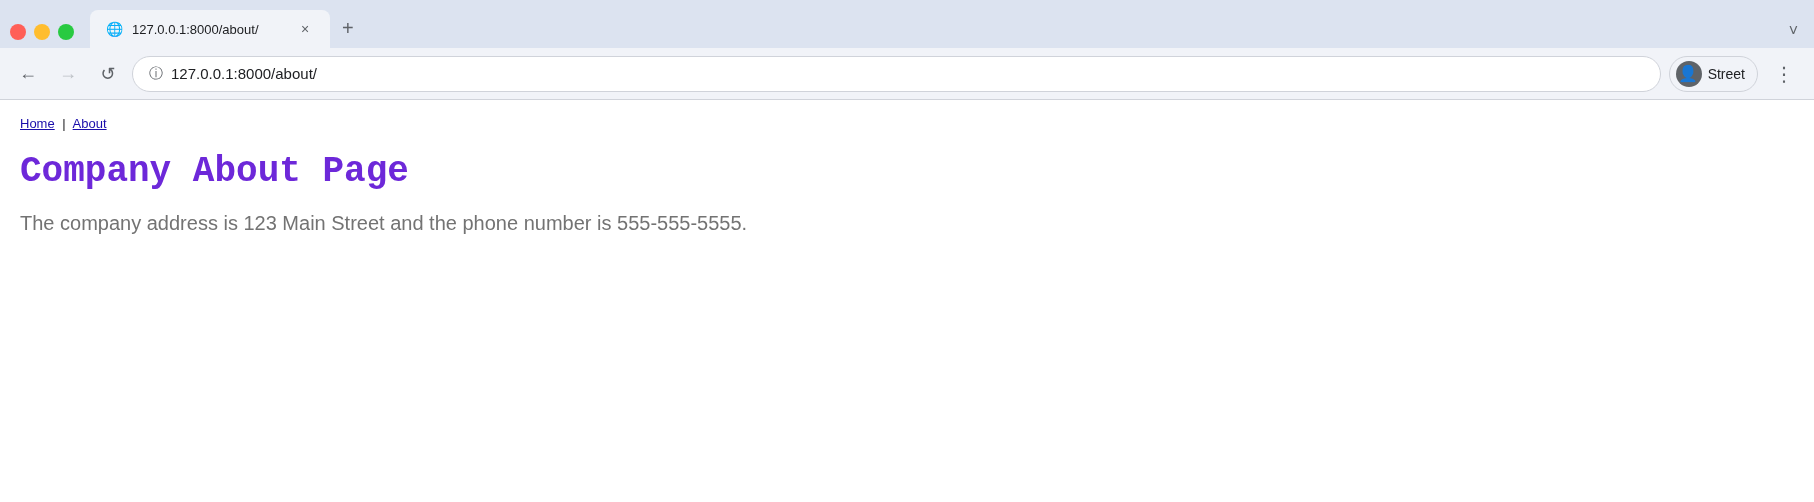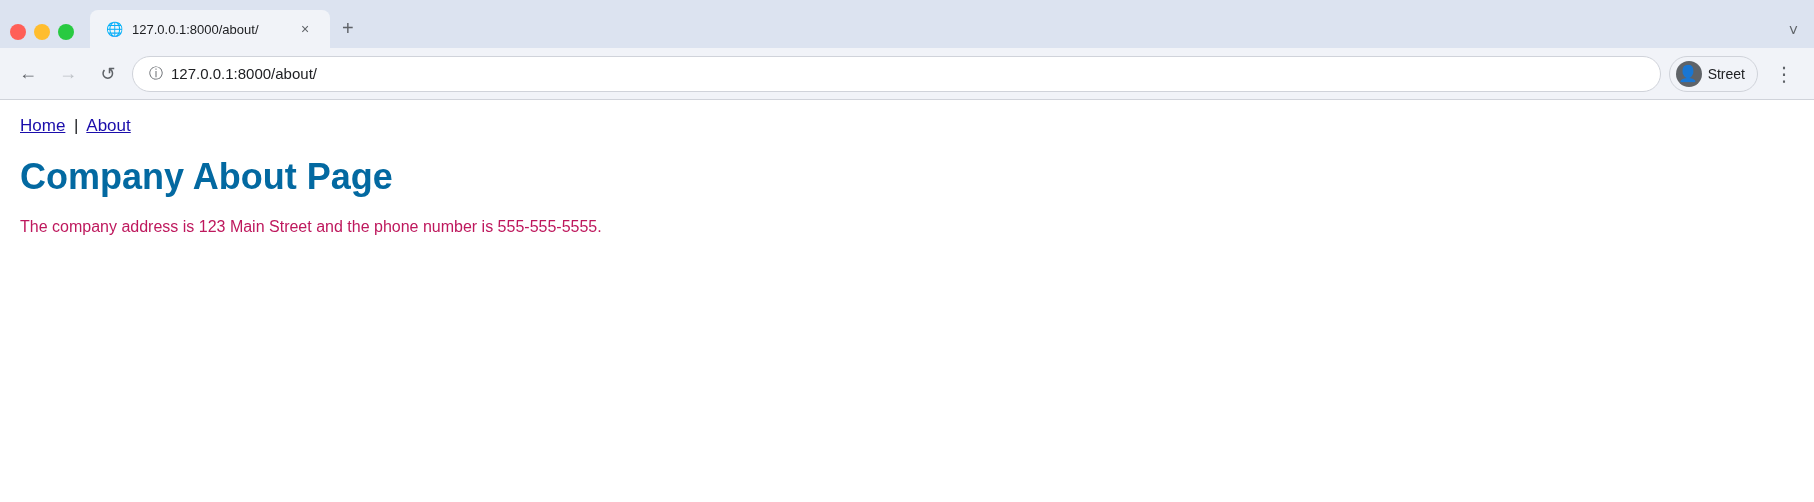--- a/index.html
+++ b/index.html
@@ -208,46 +208,46 @@
       padding: 4px 8px;
     }
 
     
     .page-content {
       background: #fff;
       padding: 16px 20px;
     }
 
     .breadcrumb {
-      font-size: 17px;
+      font-size: 13px;
       margin-bottom: 20px;
     }
 
     .breadcrumb a {
       color: #1a0dab;
       text-decoration: underline;
       cursor: pointer;
     }
 
     .breadcrumb .separator {
       color: #202124;
       margin: 0 4px;
     }
 
     .page-heading {
       font-size: 36px;
       font-weight: 900;
-      color: #0369a1;
-      font-family: Liberation Sans, sans-serif;
+      color: #6d28d9;
+      font-family: Liberation Mono, monospace;
       margin-bottom: 20px;
     }
 
     .page-body {
-      font-size: 16px;
-      color: #be185d;
+      font-size: 20px;
+      color: #737373;
       font-family: Arial, sans-serif;
     }
   </style>
 </head>
 <body>
 
 <div class="browser-chrome">
 
   <div class="tab-bar">
     <div class="window-controls">

